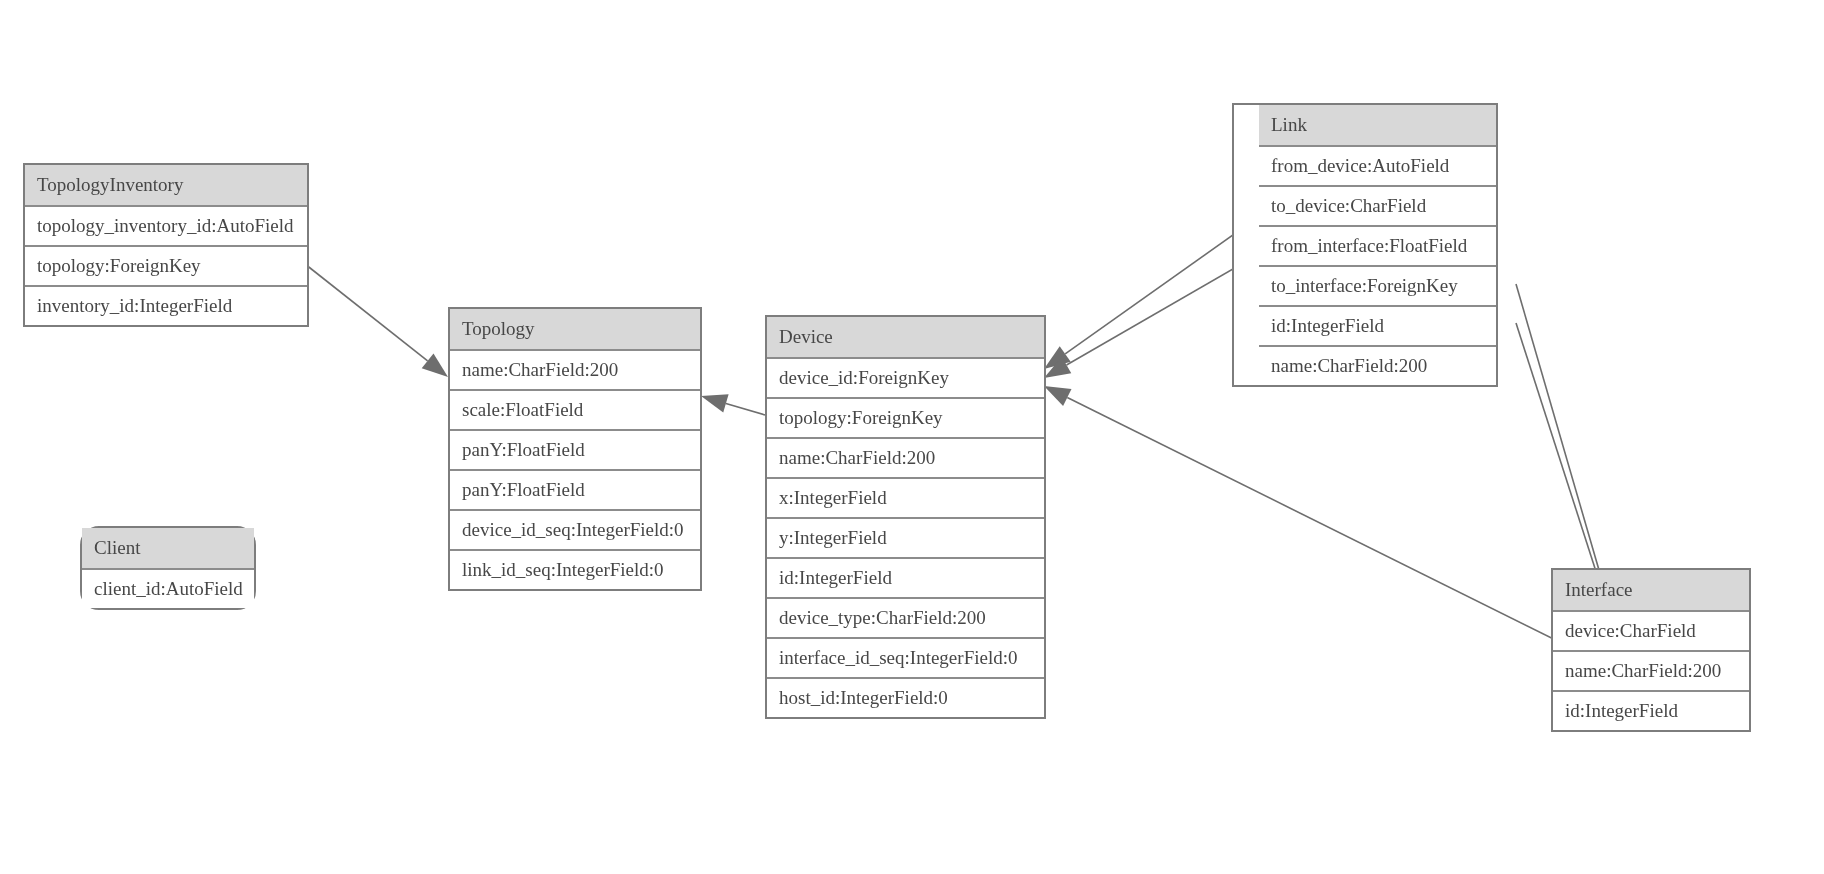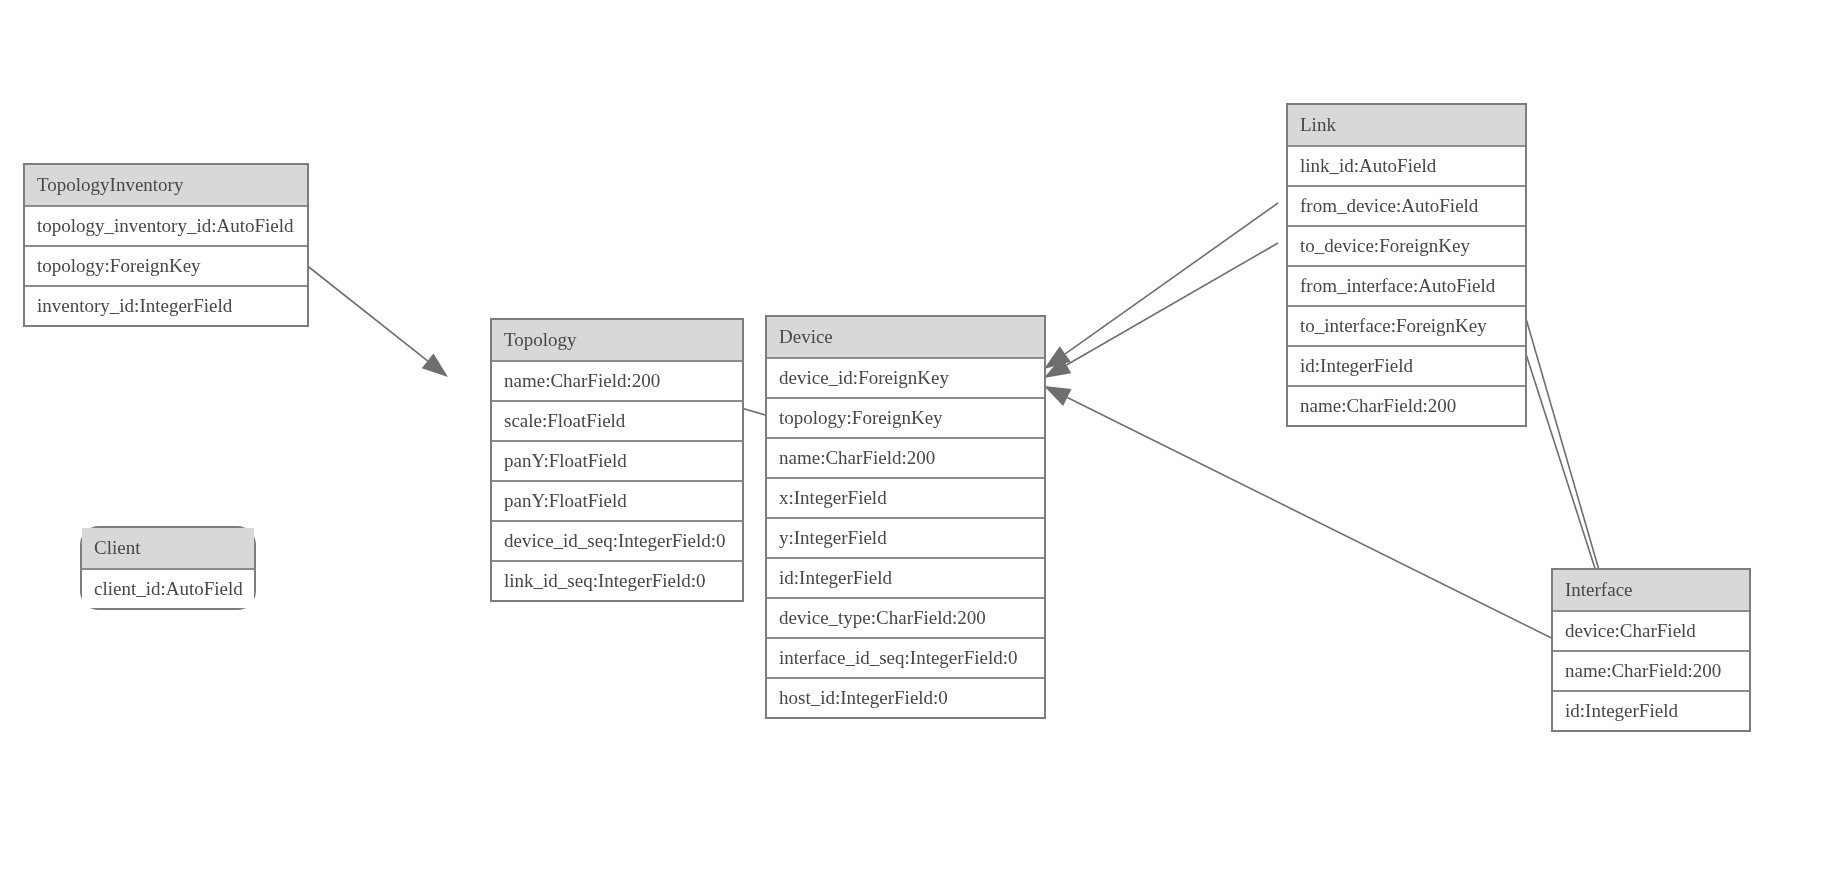--- a/index.html
+++ b/index.html
@@ -82,21 +82,21 @@
         <line x1="1516" y1="323" x2="1602.0327876996737" y2="590.2507873223908" stroke="#6e6e6e" stroke-width="1.6"></line>
         <polygon points="1610,615 1592.9898061443935,593.1618841244331 1611.075769254954,587.3396905203485" fill="#6e6e6e"></polygon>
       </g>
     </svg>
 <div class="entity" style="left: 23px; top: 163px; width: 282px;">
       <div class="entity-header">TopologyInventory</div>
       <div class="entity-row">topology_inventory_id:AutoField</div>
       <div class="entity-row">topology:ForeignKey</div>
       <div class="entity-row">inventory_id:IntegerField</div>
     </div>
-    <div class="entity" style="left: 448px; top: 318px; width: 250px; margin-left: 42px;">
+    <div class="entity" style="left: 448px; top: 307px; width: 250px;">
       <div class="entity-header">Topology</div>
       <div class="entity-row">name:CharField:200</div>
       <div class="entity-row">scale:FloatField</div>
       <div class="entity-row">panY:FloatField</div>
       <div class="entity-row">panY:FloatField</div>
       <div class="entity-row">device_id_seq:IntegerField:0</div>
       <div class="entity-row">link_id_seq:IntegerField:0</div>
     </div>
     <div class="entity" style="left: 80px; top: 526px; width: 172px; border-radius: 19px;">
       <div class="entity-header">Client</div>
@@ -107,26 +107,25 @@
       <div class="entity-row">device_id:ForeignKey</div>
       <div class="entity-row">topology:ForeignKey</div>
       <div class="entity-row">name:CharField:200</div>
       <div class="entity-row">x:IntegerField</div>
       <div class="entity-row">y:IntegerField</div>
       <div class="entity-row">id:IntegerField</div>
       <div class="entity-row">device_type:CharField:200</div>
       <div class="entity-row">interface_id_seq:IntegerField:0</div>
       <div class="entity-row">host_id:IntegerField:0</div>
     </div>
-    <div class="entity" style="left: 1286px; top: 103px; width: 237px;">
+    <div class="entity" style="left: 1232px; top: 103px; width: 237px; padding-left: 25px;">
       <div class="entity-header">Link</div>
-      <div class="entity-row">link_id:AutoField</div>
       <div class="entity-row">from_device:AutoField</div>
-      <div class="entity-row">to_device:ForeignKey</div>
-      <div class="entity-row">from_interface:AutoField</div>
+      <div class="entity-row">to_device:CharField</div>
+      <div class="entity-row">from_interface:FloatField</div>
       <div class="entity-row">to_interface:ForeignKey</div>
       <div class="entity-row">id:IntegerField</div>
       <div class="entity-row">name:CharField:200</div>
     </div>
     <div class="entity" style="left: 1551px; top: 568px; width: 196px;">
       <div class="entity-header">Interface</div>
       <div class="entity-row">device:CharField</div>
       <div class="entity-row">name:CharField:200</div>
       <div class="entity-row">id:IntegerField</div>
     </div>

